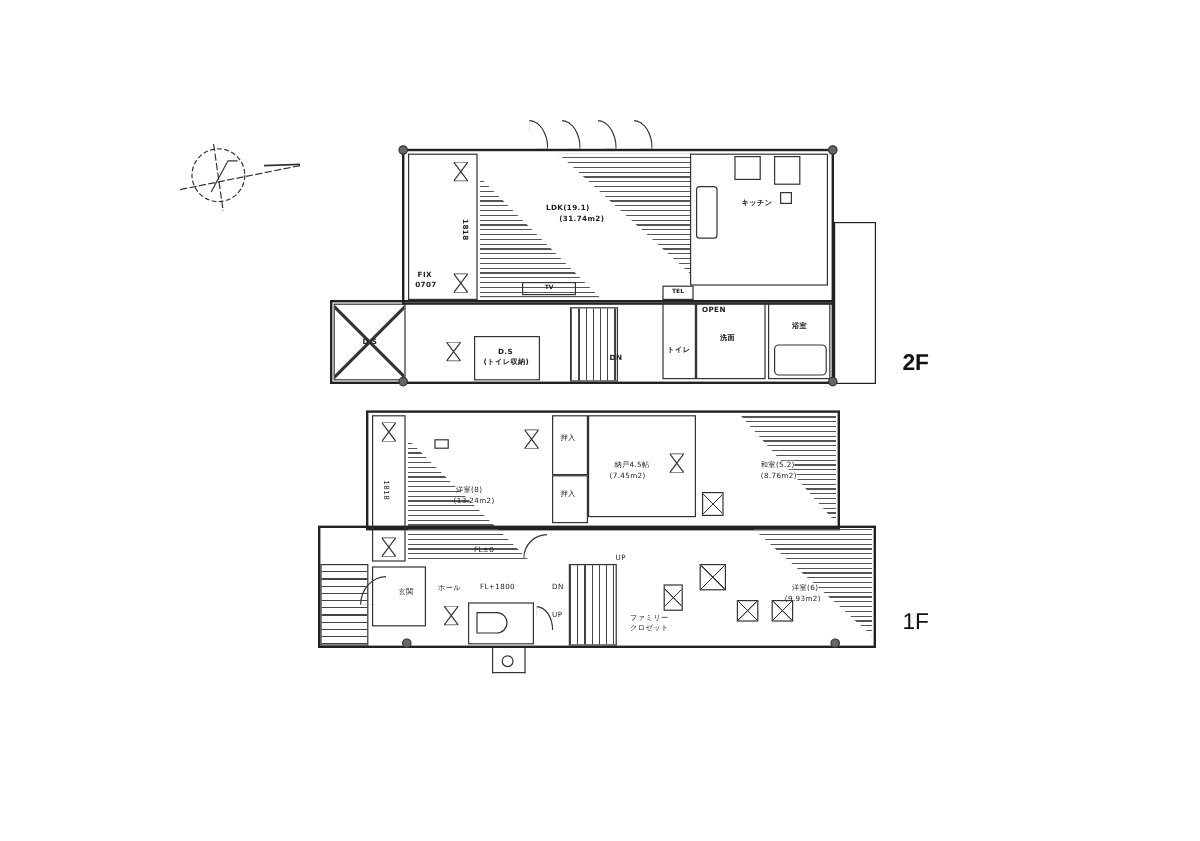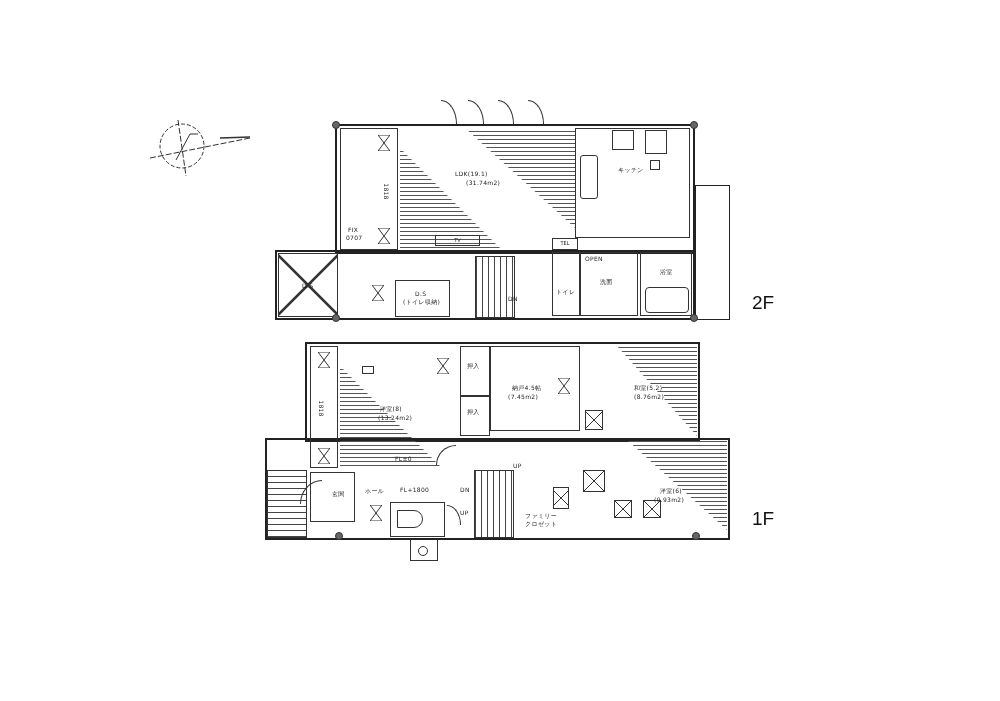--- a/index.html
+++ b/index.html
@@ -28,21 +28,21 @@
   <svg width="120" height="60" viewBox="0 0 120 60">
     <circle cx="32" cy="28" r="22" fill="none" stroke="#333" stroke-width="1" stroke-dasharray="4,2"></circle>
     <line x1="0" y1="40" x2="100" y2="20" stroke="#333" stroke-width="1" stroke-dasharray="6,2"></line>
     <line x1="28" y1="2" x2="36" y2="58" stroke="#333" stroke-width="1" stroke-dasharray="6,2"></line>
     <line x1="26" y1="42" x2="40" y2="16" stroke="#333" stroke-width="1"></line>
     <line x1="40" y1="16" x2="48" y2="16" stroke="#333" stroke-width="1"></line>
     <line x1="70" y1="20" x2="100" y2="19" stroke="#333" stroke-width="1.5"></line>
   </svg>
 </div>
 
-<div class="abs" style="left:0;top:0;width:820px;height:340px;">
+<div class="abs" style="left:0;top:0;width:820px;height:340px;font-weight:bold;">
 
   <div class="wall" style="left:335px;top:124px;width:360px;height:130px;"></div>
   <div class="wall" style="left:275px;top:250px;width:420px;height:70px;"></div>
   <div class="wall thin" style="left:695px;top:185px;width:35px;height:135px;"></div>
 
   <div class="room" style="left:340px;top:128px;width:58px;height:122px;"></div>
   <div class="lbl" style="left:348px;top:226px;">FIX</div>
   <div class="lbl" style="left:346px;top:234px;">0707</div>
   <div class="lbl" style="left:378px;top:188px;transform:rotate(90deg);">1818</div>
 

